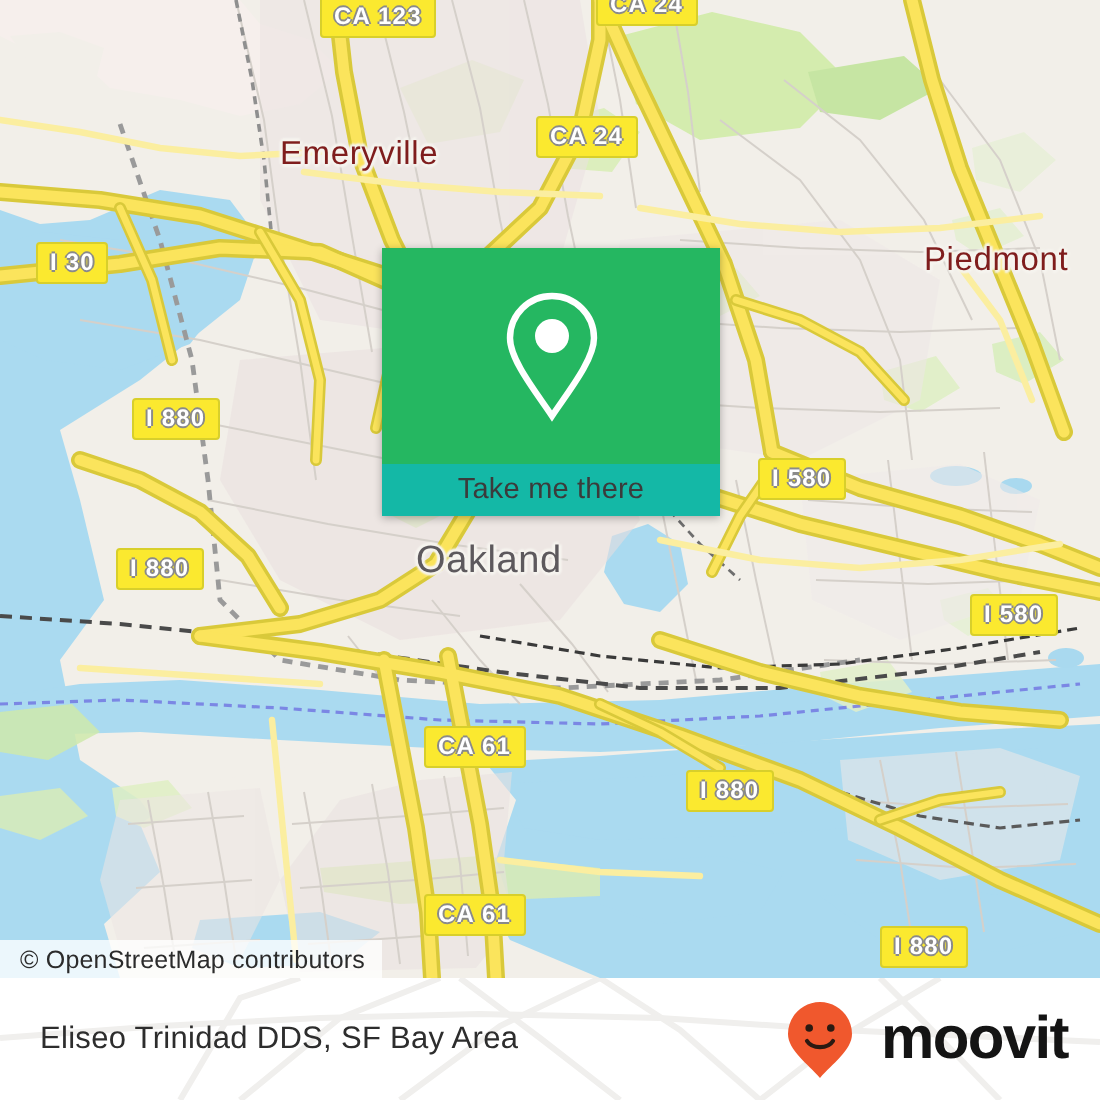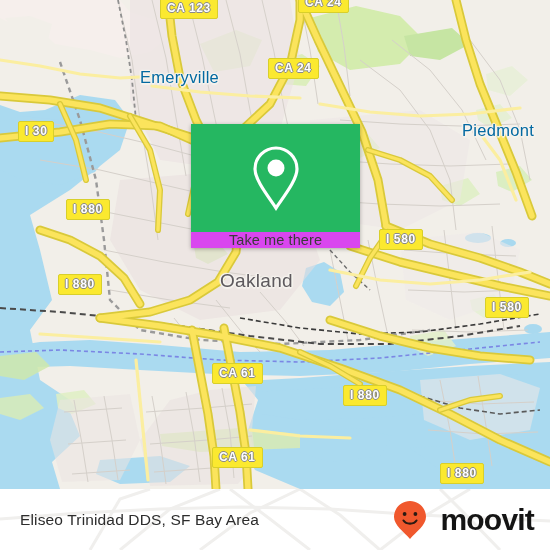--- a/index.html
+++ b/index.html
@@ -47,22 +47,22 @@
     width: 169px;
     z-index: 50;
     box-shadow: 0 1px 4px rgba(0,0,0,0.30);
   }
   #popup-green {
     height: 108px;
     background: #25b761;
     display: flex; align-items: center; justify-content: center;
   }
   #popup-label {
-    height: 16px;
-    background: #d946ef;
+    height: 26px;
+    background: #14b8a6;
     display: flex; align-items: center; justify-content: center;
     font-size: 14.5px;
     color: #3b3b3b;
     letter-spacing: 0.1px;
   }
   #popup-tail {
     position: absolute;
     left: 50%; top: 134px;
     margin-left: -9px;
     width: 0; height: 0;
@@ -70,21 +70,21 @@
     border-right: 9px solid transparent;
     border-top: 9px solid #ffffff;
     z-index: 50;
     filter: drop-shadow(0 1px 1px rgba(0,0,0,0.18));
   }
 
   
   .city-label {
     position: absolute;
     font-size: 16.5px;
-    color: #0369a1;
+    color: #7f1d1d;
     letter-spacing: 0.3px;
     white-space: nowrap;
     text-shadow:
       1.5px 0 1px #f6f4ef, -1.5px 0 1px #f6f4ef,
       0 1.5px 1px #f6f4ef, 0 -1.5px 1px #f6f4ef,
       1px 1px 1px #f6f4ef, -1px -1px 1px #f6f4ef;
     z-index: 30;
   }
   .city-label.big { font-size: 19px; color: #5d595d; }
 
@@ -355,21 +355,21 @@
         <path d="M330,270 L380,280 L430,284 L480,280 L530,272"></path>
         <path d="M40,334 L100,338 L160,342"></path>
         <path d="M136,360 L140,400 L144,440 L148,480"></path>
         <path d="M250,430 L300,436 L350,438"></path>
         <path d="M476,128 L500,160 L516,200"></path>
       </g>
     </svg>
 
     <div class="city-label" style="left:140px; top:68px;">Emeryville</div>
     <div class="city-label" style="left:462px; top:121px;">Piedmont</div>
-    <div class="city-label big" style="left:220px; top:270px;">Oakland</div>
+    <div class="city-label big" style="left:208px; top:270px;">Oakland</div>
 
     <div class="shield" style="left:160px; top:-2px;">CA 123</div>
     <div class="shield" style="left:298px; top:-8px;">CA 24</div>
     <div class="shield" style="left:268px; top:58px;">CA 24</div>
     <div class="shield" style="left:18px; top:121px;">I 30</div>
     <div class="shield" style="left:66px; top:199px;">I 880</div>
     <div class="shield" style="left:379px; top:229px;">I 580</div>
     <div class="shield" style="left:58px; top:274px;">I 880</div>
     <div class="shield" style="left:485px; top:297px;">I 580</div>
     <div class="shield" style="left:212px; top:363px;">CA 61</div>
@@ -382,20 +382,21 @@
       <div id="popup-green">
         <svg width="56" height="68" viewBox="0 0 56 68">
           <path d="M28 4 C16.4 4 7 13.4 7 25 C7 36 20 52 28 64
                    C36 52 49 36 49 25 C49 13.4 39.6 4 28 4 Z" fill="none" stroke="#ffffff" stroke-width="3.2"></path>
           <circle cx="28" cy="24" r="8.5" fill="#ffffff"></circle>
         </svg>
       </div>
       <div id="popup-label">Take me there</div>
     </div>
 
+    <div id="attribution">© OpenStreetMap contributors</div>
   </div>
 
   <div id="bottom-bar">
     <svg id="bottom-bar-bg" width="550" height="61" viewBox="0 0 550 61">
       <rect x="0" y="0" width="550" height="61" fill="#ffffff"></rect>
       <g stroke="#f0efed" stroke-width="3" fill="none">
         <path d="M90,61 L120,10 L150,0"></path>
         <path d="M120,61 L170,20 L220,0"></path>
         <path d="M200,61 L250,24 L300,0"></path>
         <path d="M230,0 L270,30 L310,61"></path>

